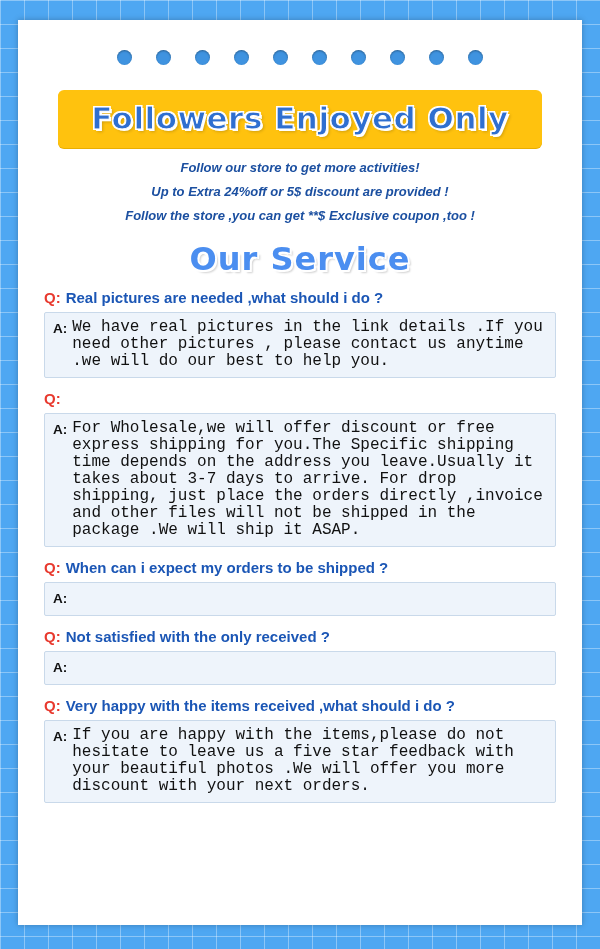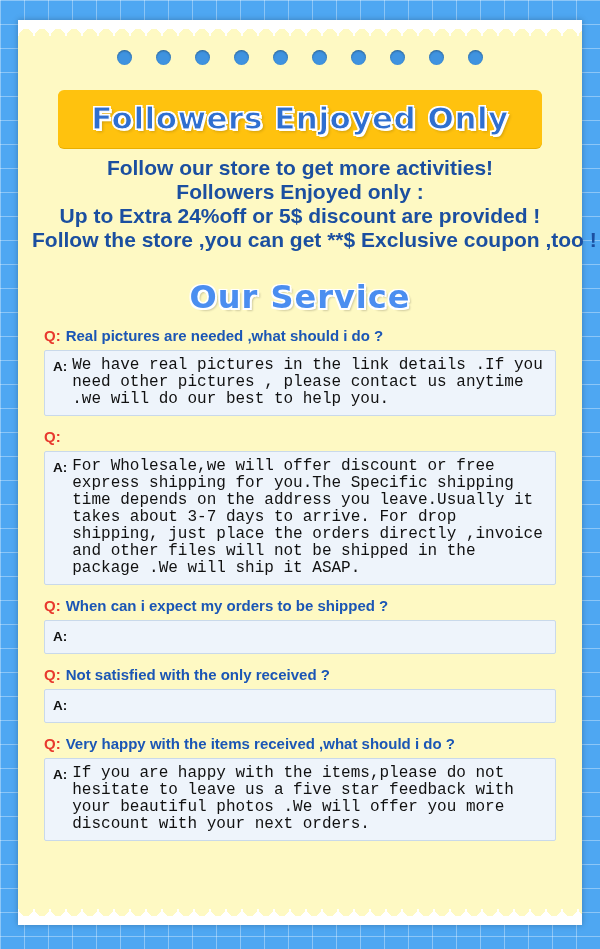--- a/index.html
+++ b/index.html
@@ -25,21 +25,21 @@
       linear-gradient(to bottom, rgba(255,255,255,0.35) 1px, transparent 1px);
     background-size: 24px 24px;
   }
 
   .sheet {
     position: absolute;
     left: 18px;
     top: 20px;
     width: 564px;
     height: 905px;
-    background: #fef9c3;
+    background: #ffffff;
     box-shadow: 0 0 6px rgba(0,0,0,0.25);
   }
 
   
   .torn-top, .torn-bottom {
     position: absolute;
     left: 0;
     width: 100%;
     height: 16px;
     background:
@@ -107,30 +107,31 @@
       1px -1px 0 #ffffff,
       -1px 1px 0 #ffffff,
       3px 3px 3px rgba(0,0,0,0.18);
     white-space: nowrap;
   }
 
   .follow-lines {
     text-align: center;
     color: #1b4fa0;
     font-weight: bold;
-    font-size: 21px;
+    font-size: 13px;
     line-height: 24px;
     margin: 6px 0 2px 0;
     font-family: "Liberation Sans", sans-serif;
+    font-style: italic;
   }
   .follow-lines div { white-space: nowrap; }
 
   .our-service {
     text-align: center;
-    margin: 26px 0 10px 0;
+    margin: 12px 0 10px 0;
     font-family: "DejaVu Sans", sans-serif;
     font-weight: bold;
     font-size: 32px;
     color: #4b8ef0;
     text-shadow:
       2px 2px 0 #ffffff,
       -1.5px -1.5px 0 #ffffff,
       1.5px -1.5px 0 #ffffff,
       -1.5px 1.5px 0 #ffffff,
       3px 3px 2px rgba(0,0,0,0.18);
@@ -210,21 +211,20 @@
     </div>
 
   <div class="content">
 
     <div class="banner">
       <div class="banner-title">Followers Enjoyed Only</div>
     </div>
 
     <div class="follow-lines" id="intro-lines">
         <div>Follow our store to get more activities!</div>
-        <div>Followers Enjoyed only :</div>
         <div>Up to Extra 24%off or 5$ discount are provided !</div>
         <div>Follow the store ,you can get **$ Exclusive coupon ,too !</div>
       </div>
 
     <div class="our-service">Our  Service</div>
 
     <div class="qa-list" id="faq-list">
         <div class="qa-block">
           <div class="q-line">
             <span class="q-marker">Q:</span>

